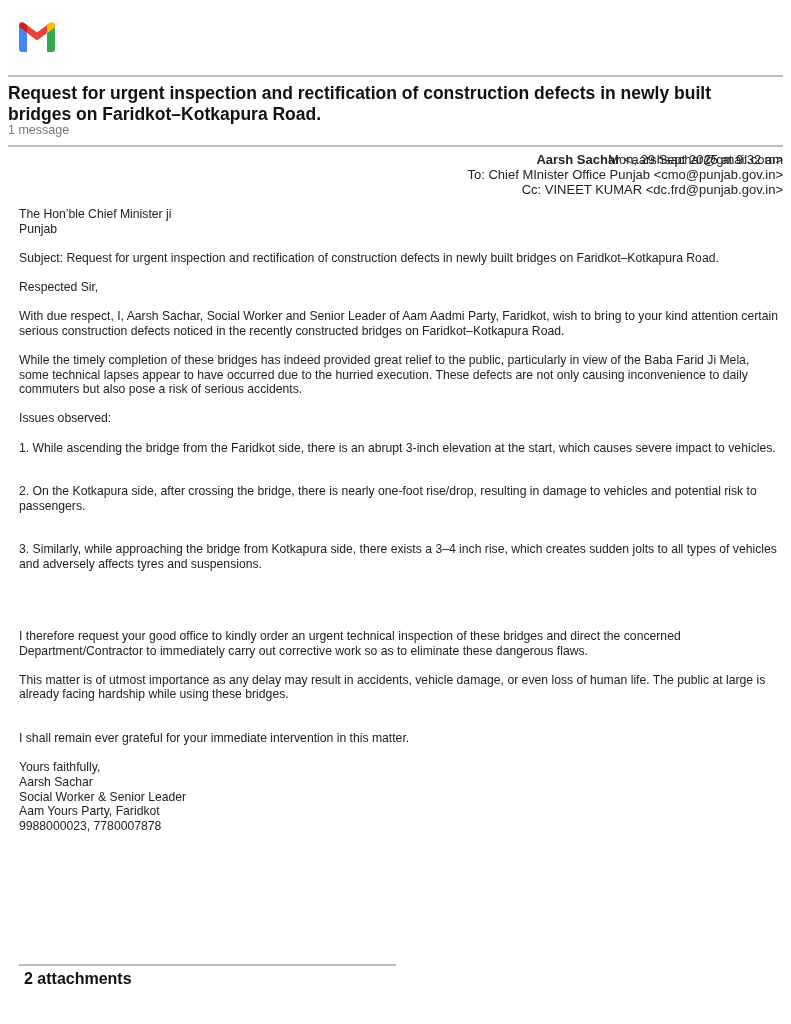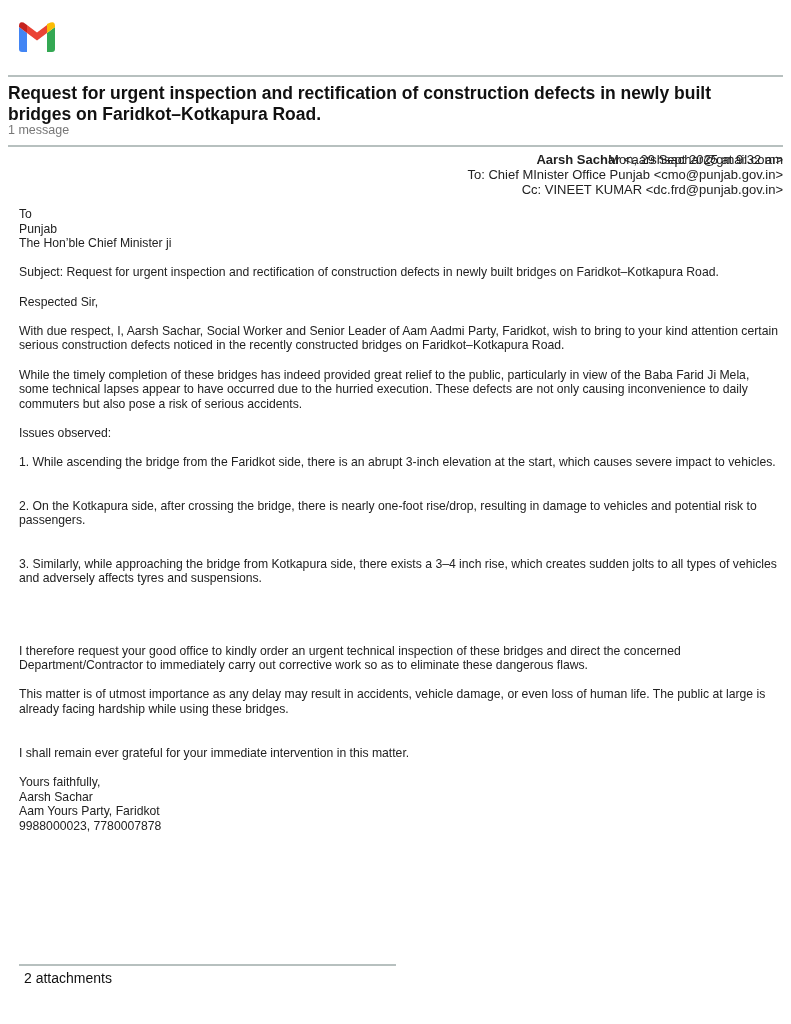--- a/index.html
+++ b/index.html
@@ -75,22 +75,22 @@
     .body p {
       margin: 0;
     }
     .gap-s { height: 14.6px; }
     .gap-l { height: 29px; }
     .gap-xl { height: 43px; }
     .attachments {
       position: absolute;
       left: 24px;
       top: 970px;
-      font-size: 14px;
-      font-weight: normal;
+      font-size: 16px;
+      font-weight: bold;
       color: #111111;
     }
   </style>
 </head>
 <body>
 
 <div class="logo">
   <svg width="42" height="31" viewBox="0 0 42 31" xmlns="http://www.w3.org/2000/svg">
     <path d="M3 6 L3 28 Q3 31 6 31 L11 31 L11 12 Z" fill="#4285f4"></path>
     <path d="M31 12 L31 31 L36 31 Q39 31 39 28 L39 6 Z" fill="#34a853"></path>
@@ -111,23 +111,22 @@
   <div>
     <span class="sender-name">Aarsh Sachar</span>
     <span>&lt;aarshsachar@gmail.com&gt;</span>
   </div>
   <div>To: Chief MInister Office Punjab &lt;cmo@punjab.gov.in&gt;</div>
   <div>Cc: VINEET KUMAR &lt;dc.frd@punjab.gov.in&gt;</div>
   <div class="date">Mon, 29 Sept 2025 at 9:32 am</div>
 </div>
 
 <div class="body">
-  <p>To</p>
+  <p>The Hon’ble Chief Minister ji</p>
   <p>Punjab</p>
-  <p>The Hon’ble Chief Minister ji</p>
   <div class="gap-s"></div>
   <p>Subject: Request for urgent inspection and rectification of construction defects in newly built bridges on Faridkot–Kotkapura Road.</p>
   <div class="gap-s"></div>
   <p>Respected Sir,</p>
   <div class="gap-s"></div>
   <p>With due respect, I, Aarsh Sachar, Social Worker and Senior Leader of Aam Aadmi Party, Faridkot, wish to bring to your kind attention certain serious construction defects noticed in the recently constructed bridges on Faridkot–Kotkapura Road.</p>
   <div class="gap-s"></div>
   <p>While the timely completion of these bridges has indeed provided great relief to the public, particularly in view of the Baba Farid Ji Mela, some technical lapses appear to have occurred due to the hurried execution. These defects are not only causing inconvenience to daily commuters but also pose a risk of serious accidents.</p>
   <div class="gap-s"></div>
   <p>Issues observed:</p>
@@ -141,18 +140,19 @@
   <div class="gap-s"></div>
   <p>I therefore request your good office to kindly order an urgent technical inspection of these bridges and direct the concerned Department/Contractor to immediately carry out corrective work so as to eliminate these dangerous flaws.</p>
   <div class="gap-s"></div>
   <p>This matter is of utmost importance as any delay may result in accidents, vehicle damage, or even loss of human life. The public at large is already facing hardship while using these bridges.</p>
   <div class="gap-s"></div>
   <div class="gap-s"></div>
   <p>I shall remain ever grateful for your immediate intervention in this matter.</p>
   <div class="gap-s"></div>
   <p>Yours faithfully,</p>
   <p>Aarsh Sachar</p>
+  <p>Social Worker &amp; Senior Leader</p>
   <p>Aam Yours Party, Faridkot</p>
   <p>9988000023, 7780007878</p>
 </div>
 
 <div class="rule rule-att"></div>
 <div class="attachments">2 attachments</div>
 
 </body></html>

